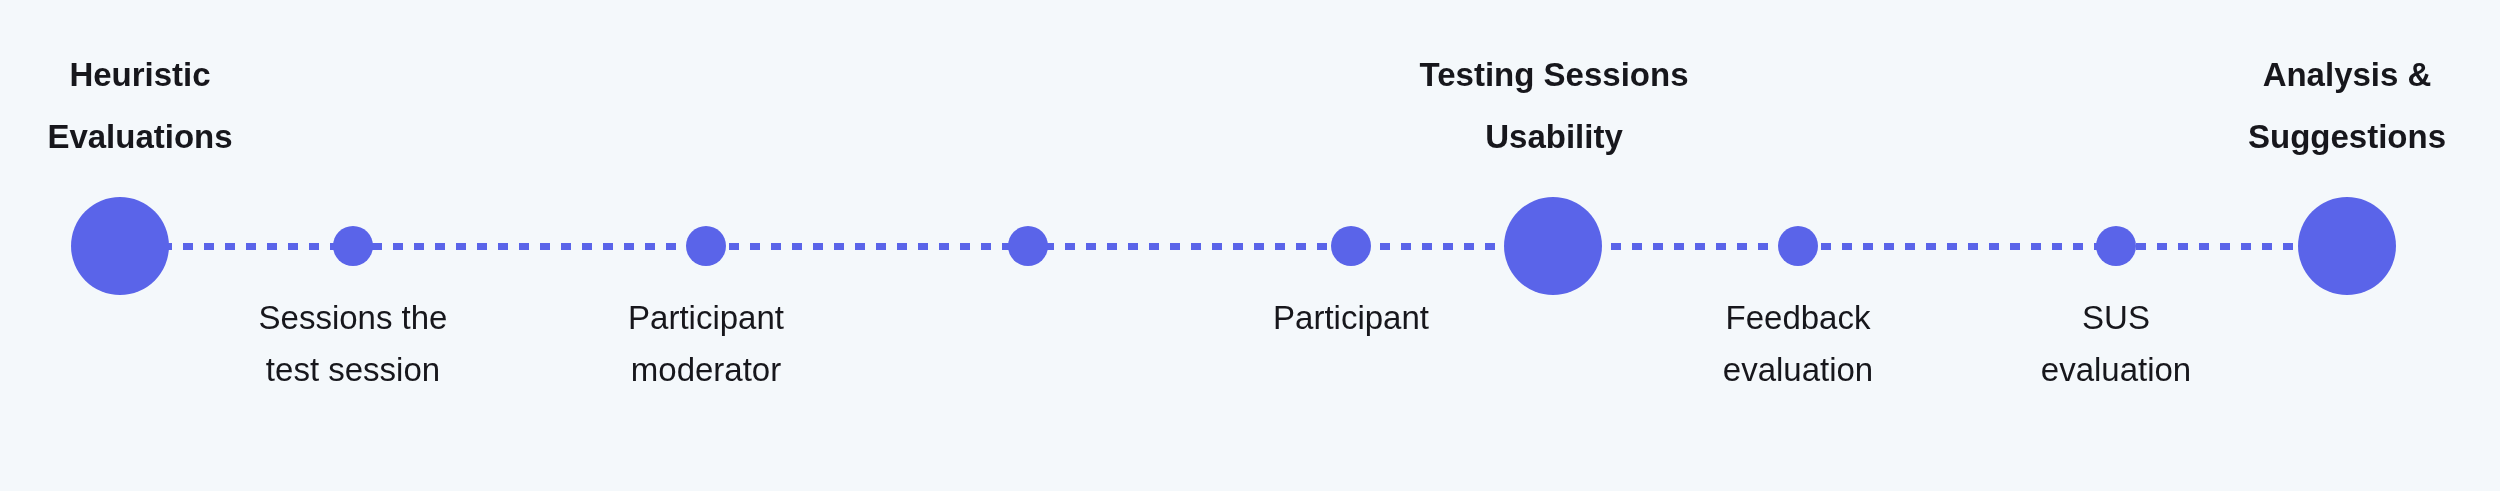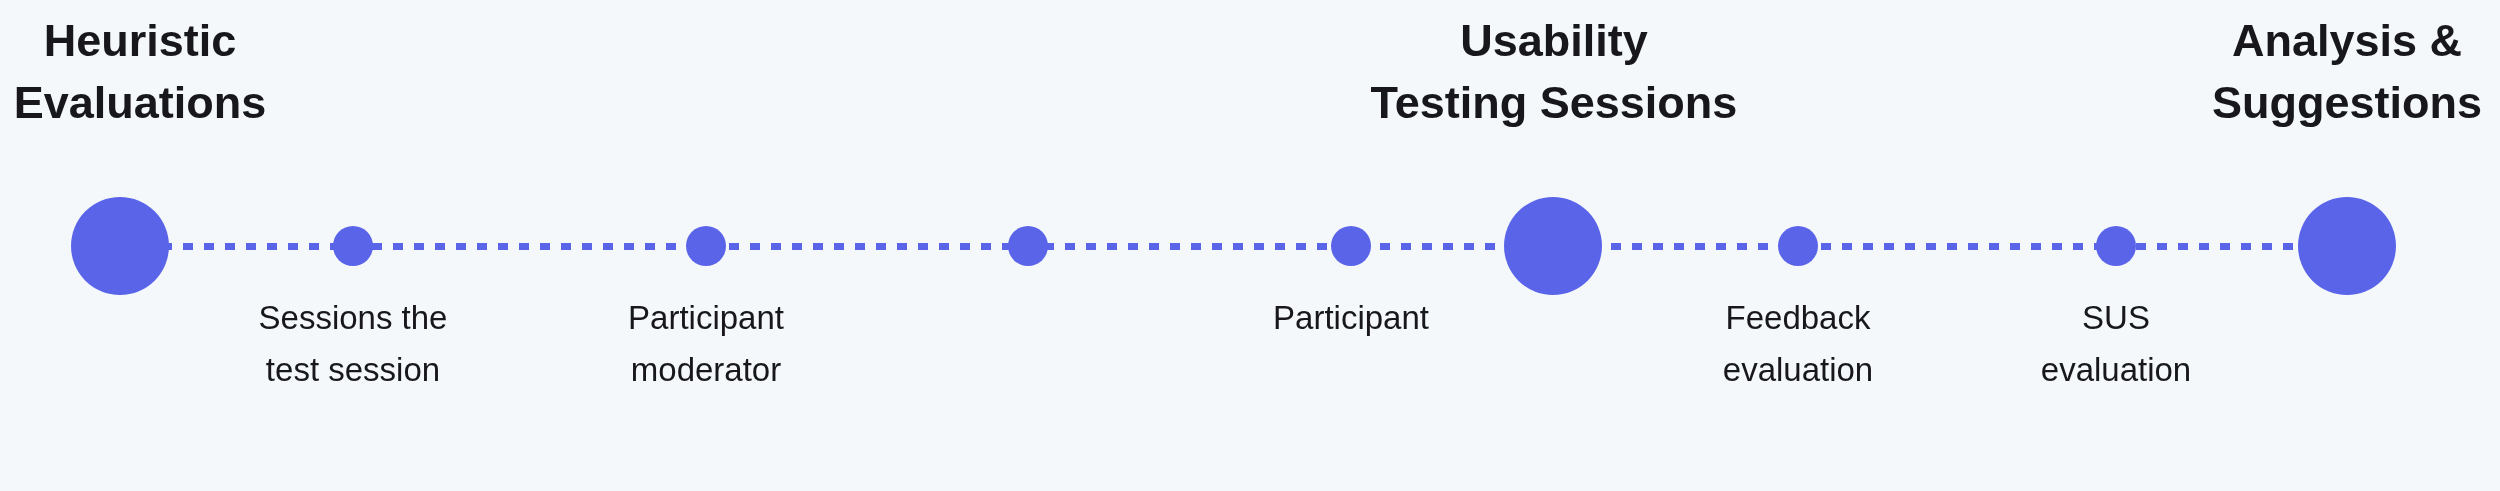--- a/index.html
+++ b/index.html
@@ -14,25 +14,25 @@
     font-family:"Liberation Sans", sans-serif;
     overflow:hidden;
   }
   .canvas{
     position:relative;
     width:2500px;height:491px;
     background:var(--bg);
   }
   .stage-title{
     position:absolute;
-    top:10px;
+    top:44px;
     transform:translateX(-50%);
     text-align:center;
     font-weight:700;
-    font-size:45px;
+    font-size:33px;
     line-height:62px;
     color:var(--text);
     white-space:nowrap;
   }
   .stage-title .ln{display:block;}
   .connector{
     position:absolute;
     left:120px;top:243px;
     width:2227px;height:7px;
     background:repeating-linear-gradient(90deg,
@@ -62,22 +62,22 @@
 </head>
 <body>
 
 <div class="canvas">
 
   <div class="stage-title" style="left:140px">
     <span class="ln">Heuristic</span>
     <span class="ln">Evaluations</span>
   </div>
   <div class="stage-title" style="left:1554px">
+    <span class="ln">Testing Sessions</span>
     <span class="ln">Usability</span>
-    <span class="ln">Testing Sessions</span>
   </div>
   <div class="stage-title" style="left:2347px">
     <span class="ln">Analysis &amp;</span>
     <span class="ln">Suggestions</span>
   </div>
 
   <div class="connector"></div>
 
   <div class="dot big" style="left:71px"></div>
   <div class="dot big" style="left:1504px"></div>

